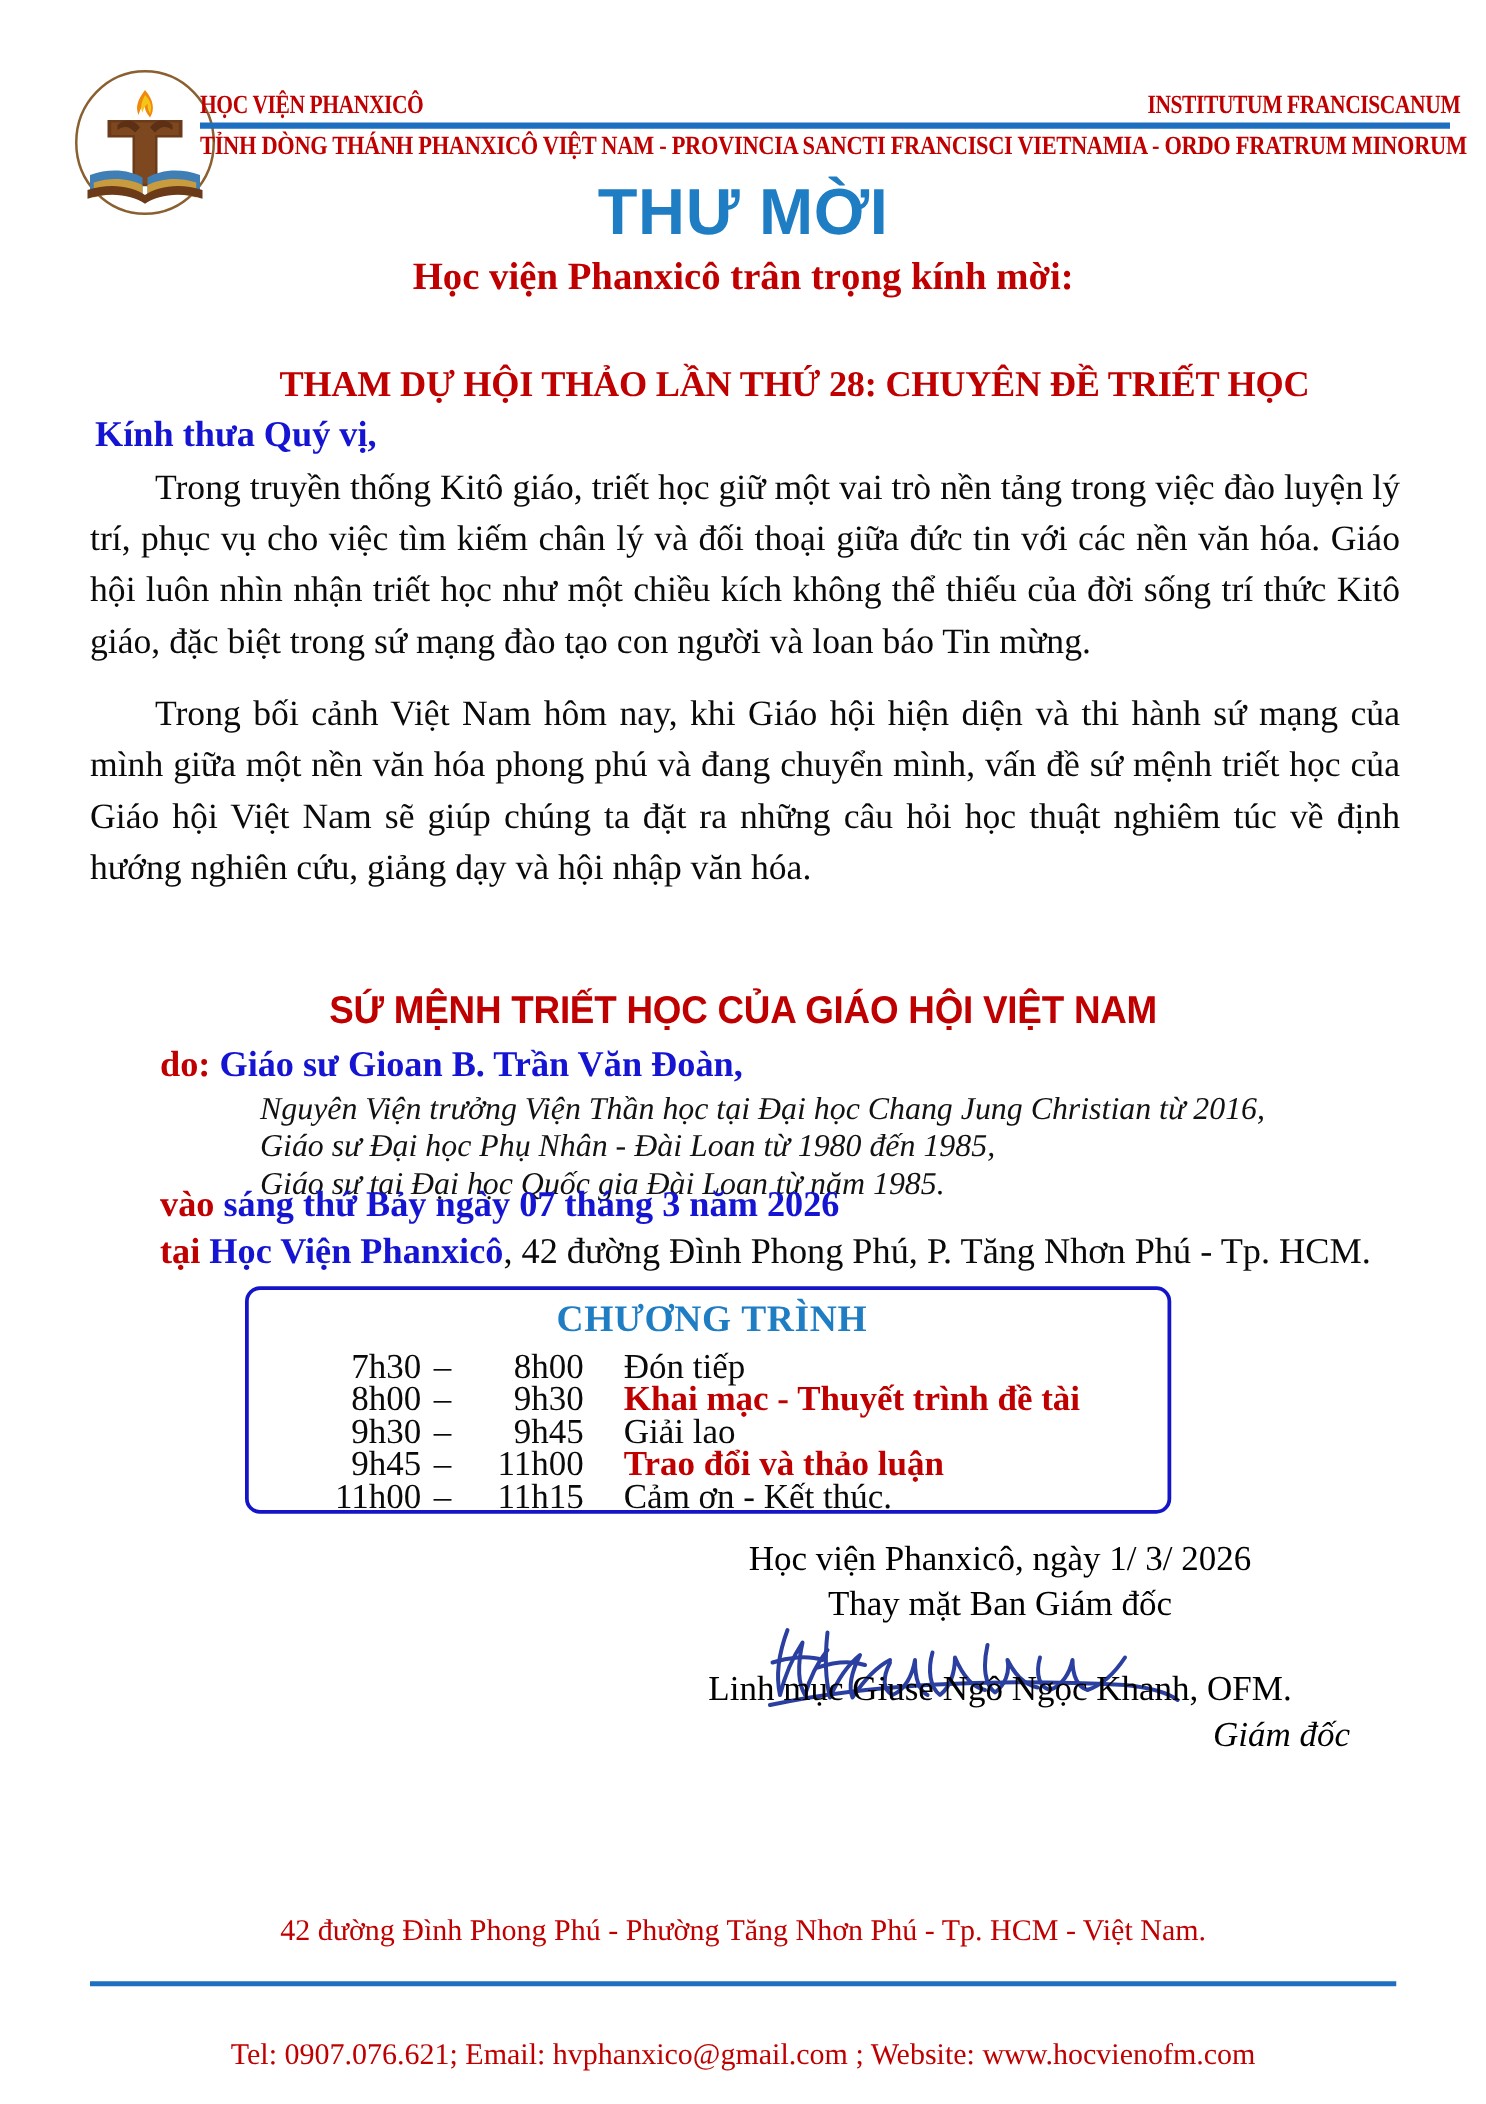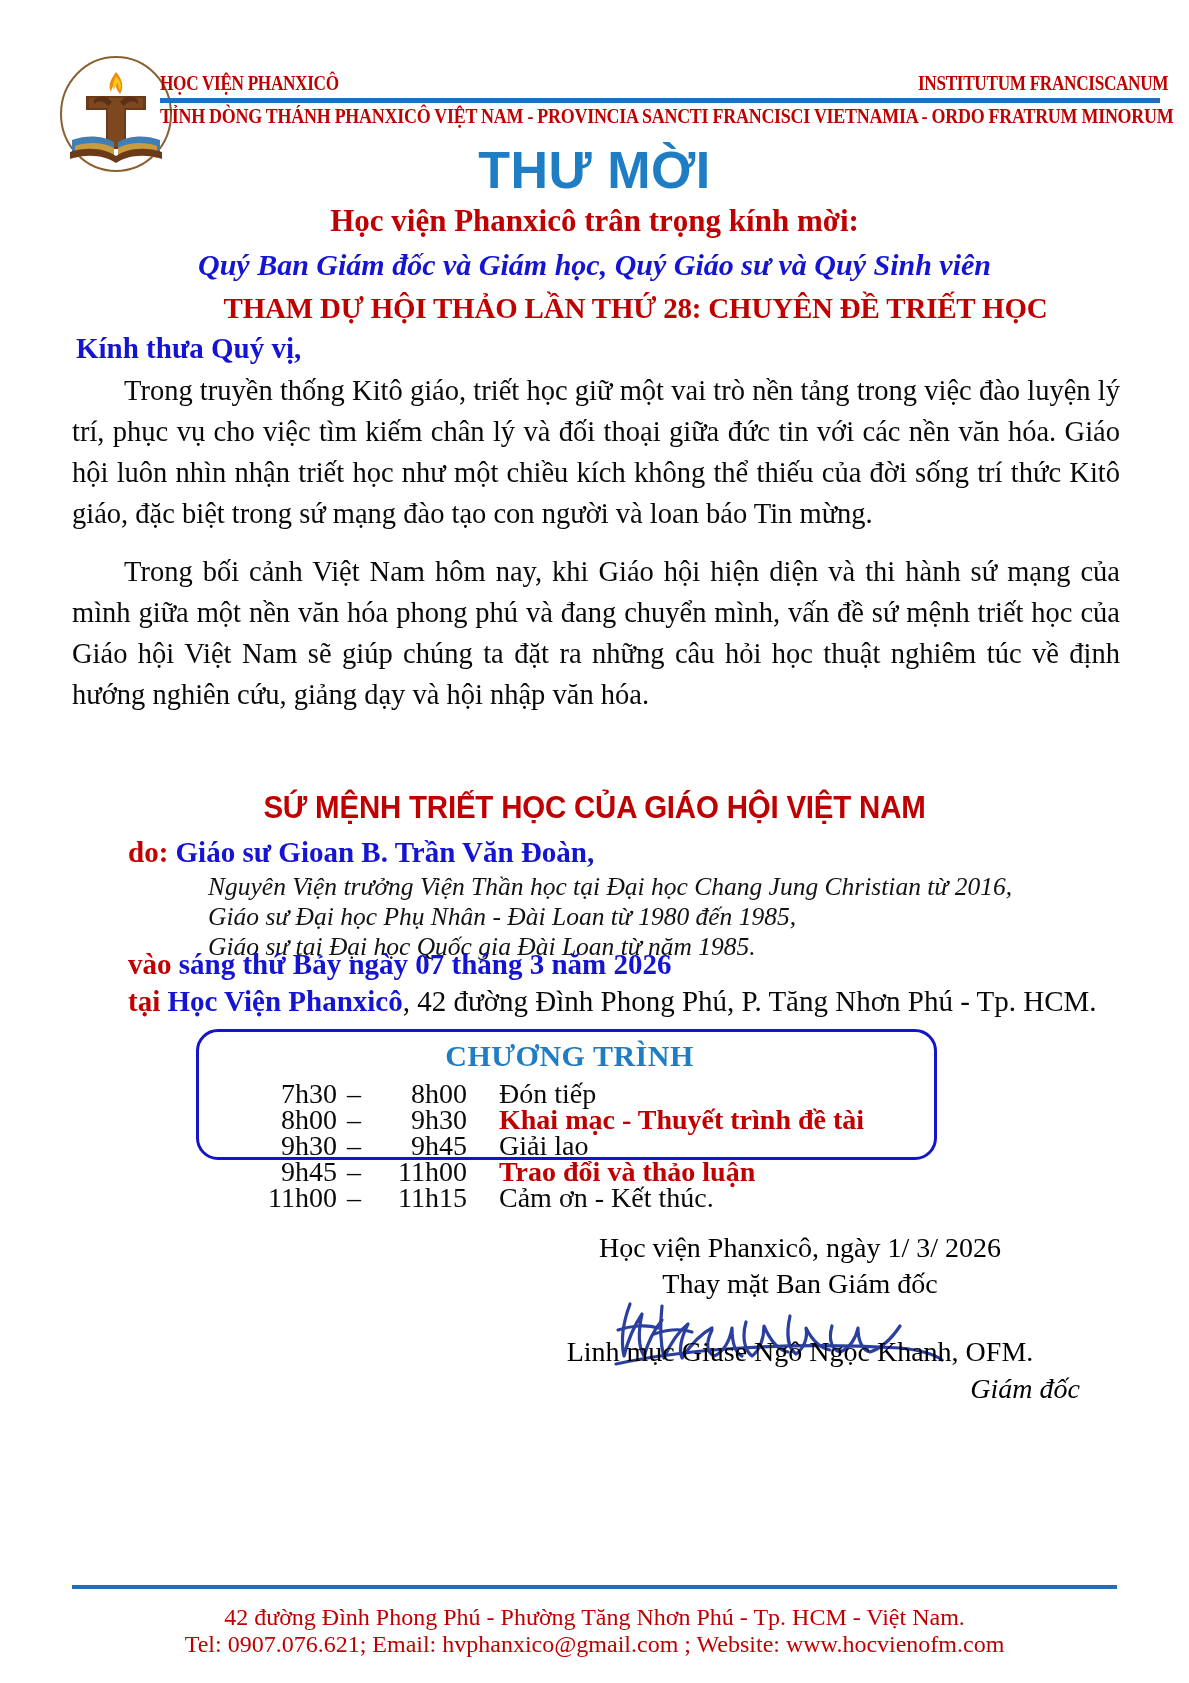--- a/index.html
+++ b/index.html
@@ -193,23 +193,23 @@
   }
   .where-prefix { color: #c00000; font-weight: bold; }
   .where-venue  { color: #1414d2; font-weight: bold; }
   .where-addr   { color: #0a0a0a; }
 
   
   .program-box {
     position: absolute;
     left: 196px; top: 1029px;
     width: 741px;
-    height: 131px;
+    height: 182px;
     border: 3px solid #1414c8;
-    border-radius: 22px;
+    border-radius: 12px;
     box-sizing: border-box;
   }
   .program-title {
     position: absolute;
     left: 0; top: 7px;
     width: 741px;
     text-align: center;
     color: #1f7dc4;
     font-weight: bold;
     font-size: 30px;
@@ -296,21 +296,21 @@
     background: #1f6fc0;
   }
   .footer-line1, .footer-line2 {
     position: absolute;
     left: 0;
     width: 1189px;
     text-align: center;
     color: #c00000;
     font-size: 24px;
   }
-  .footer-line1 { top: 1604px; }
+  .footer-line1 { top: 1532px; }
   .footer-line2 { top: 1631px; }
 </style>
 </head>
 <body>
 
 <div class="page">
 
   <div class="header">
 
     <div class="logo-wrap">
@@ -339,21 +339,20 @@
         <span class="hdr-name-vn">HỌC VIỆN PHANXICÔ</span>
         <span class="hdr-name-la">INSTITUTUM FRANCISCANUM</span>
       </div>
       <div class="hdr-rule"></div>
       <div class="hdr-row2">TỈNH DÒNG THÁNH PHANXICÔ VIỆT NAM - PROVINCIA SANCTI FRANCISCI VIETNAMIA - ORDO FRATRUM MINORUM</div>
     </div>
   </div>
 
   <div class="doc-title">THƯ MỜI</div>
   <div class="line-invite">Học viện Phanxicô trân trọng kính mời:</div>
-  <div class="line-guests">Quý Ban Giám đốc và Giám học, Quý Giáo sư và Quý Sinh viên</div>
   <div class="line-event">THAM DỰ HỘI THẢO LẦN THỨ 28: CHUYÊN ĐỀ TRIẾT HỌC</div>
   <div class="salutation">Kính thưa Quý vị,</div>
 
   <div class="body-text">
     <p>Trong truyền thống Kitô giáo, triết học giữ một vai trò nền tảng trong việc đào luyện lý trí, phục vụ cho việc tìm kiếm chân lý và đối thoại giữa đức tin với các nền văn hóa. Giáo hội luôn nhìn nhận triết học như một chiều kích không thể thiếu của đời sống trí thức Kitô giáo, đặc biệt trong sứ mạng đào tạo con người và loan báo Tin mừng.</p>
     <p>Trong bối cảnh Việt Nam hôm nay, khi Giáo hội hiện diện và thi hành sứ mạng của mình giữa một nền văn hóa phong phú và đang chuyển mình, vấn đề sứ mệnh triết học của Giáo hội Việt Nam sẽ giúp chúng ta đặt ra những câu hỏi học thuật nghiêm túc về định hướng nghiên cứu, giảng dạy và hội nhập văn hóa.</p>
   </div>
 
   <div class="topic">SỨ MỆNH TRIẾT HỌC CỦA GIÁO HỘI VIỆT NAM</div>
 

